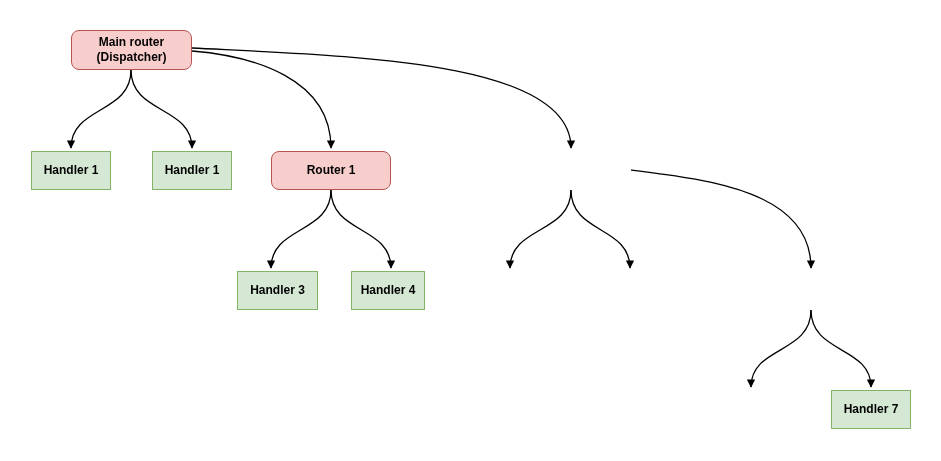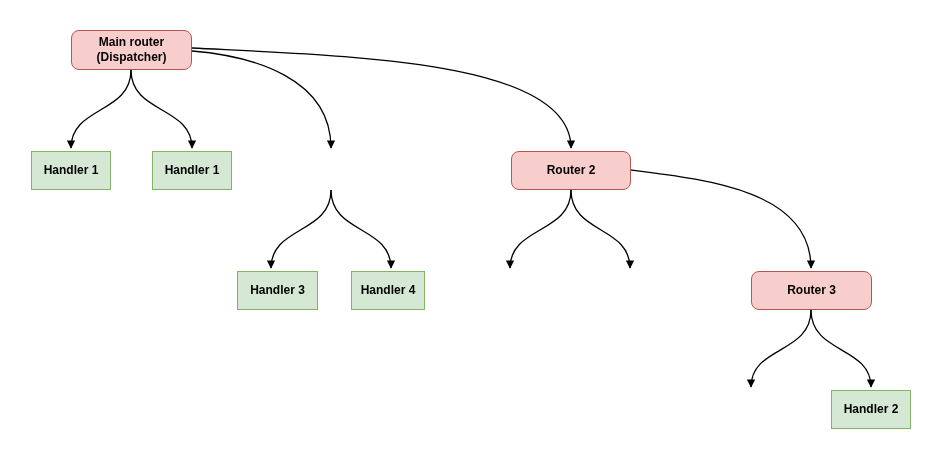--- a/index.html
+++ b/index.html
@@ -84,37 +84,34 @@
   </div>
 
   <div class="node handler" style="left:31px; top:151px; width:80px; height:39px">
     <span>Handler 1</span>
   </div>
 
   <div class="node handler" style="left:152px; top:151px; width:80px; height:39px">
     <span>Handler 1</span>
   </div>
 
+  <div class="node router" style="left:271px; top:151px; width:120px; height:39px">
+    <span>Router 1</span>
+  </div>
 
-  <div class="node router" style="left:511px; top:151px; width:120px; height:39px">
-    <span>Router 2</span>
-  </div>
 
   <div class="node handler" style="left:237px; top:271px; width:81px; height:39px">
     <span>Handler 3</span>
   </div>
 
   <div class="node handler" style="left:351px; top:271px; width:74px; height:39px">
     <span>Handler 4</span>
   </div>
 
 
 
-  <div class="node router" style="left:751px; top:271px; width:121px; height:39px">
-    <span>Router 3</span>
-  </div>
 
 
   <div class="node handler" style="left:831px; top:390px; width:80px; height:39px">
-    <span>Handler 2</span>
+    <span>Handler 7</span>
   </div>
 
 </div>
 
 </body></html>

